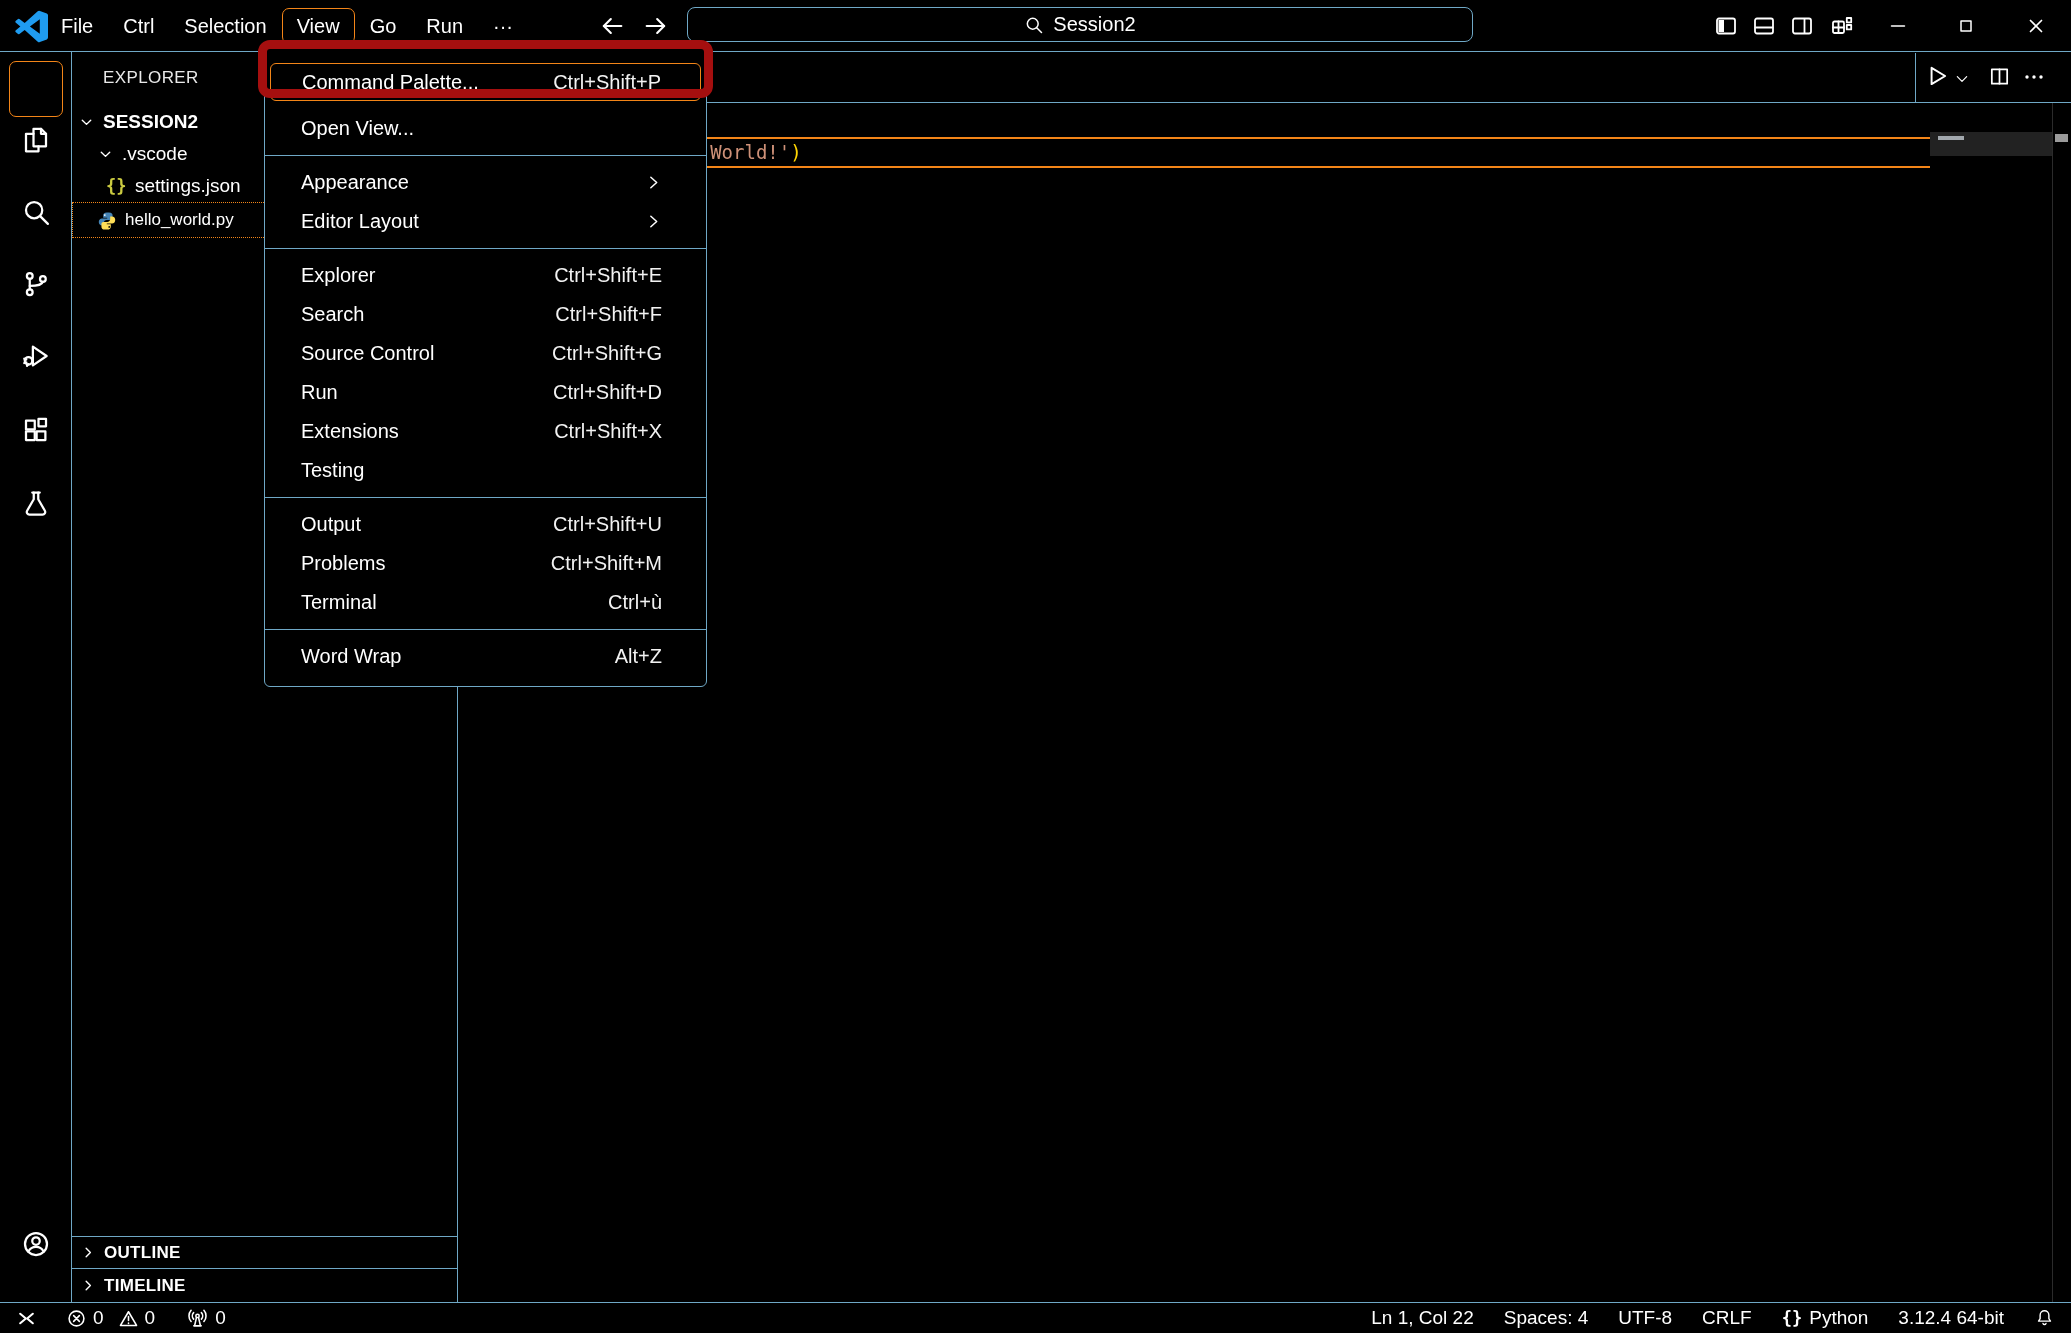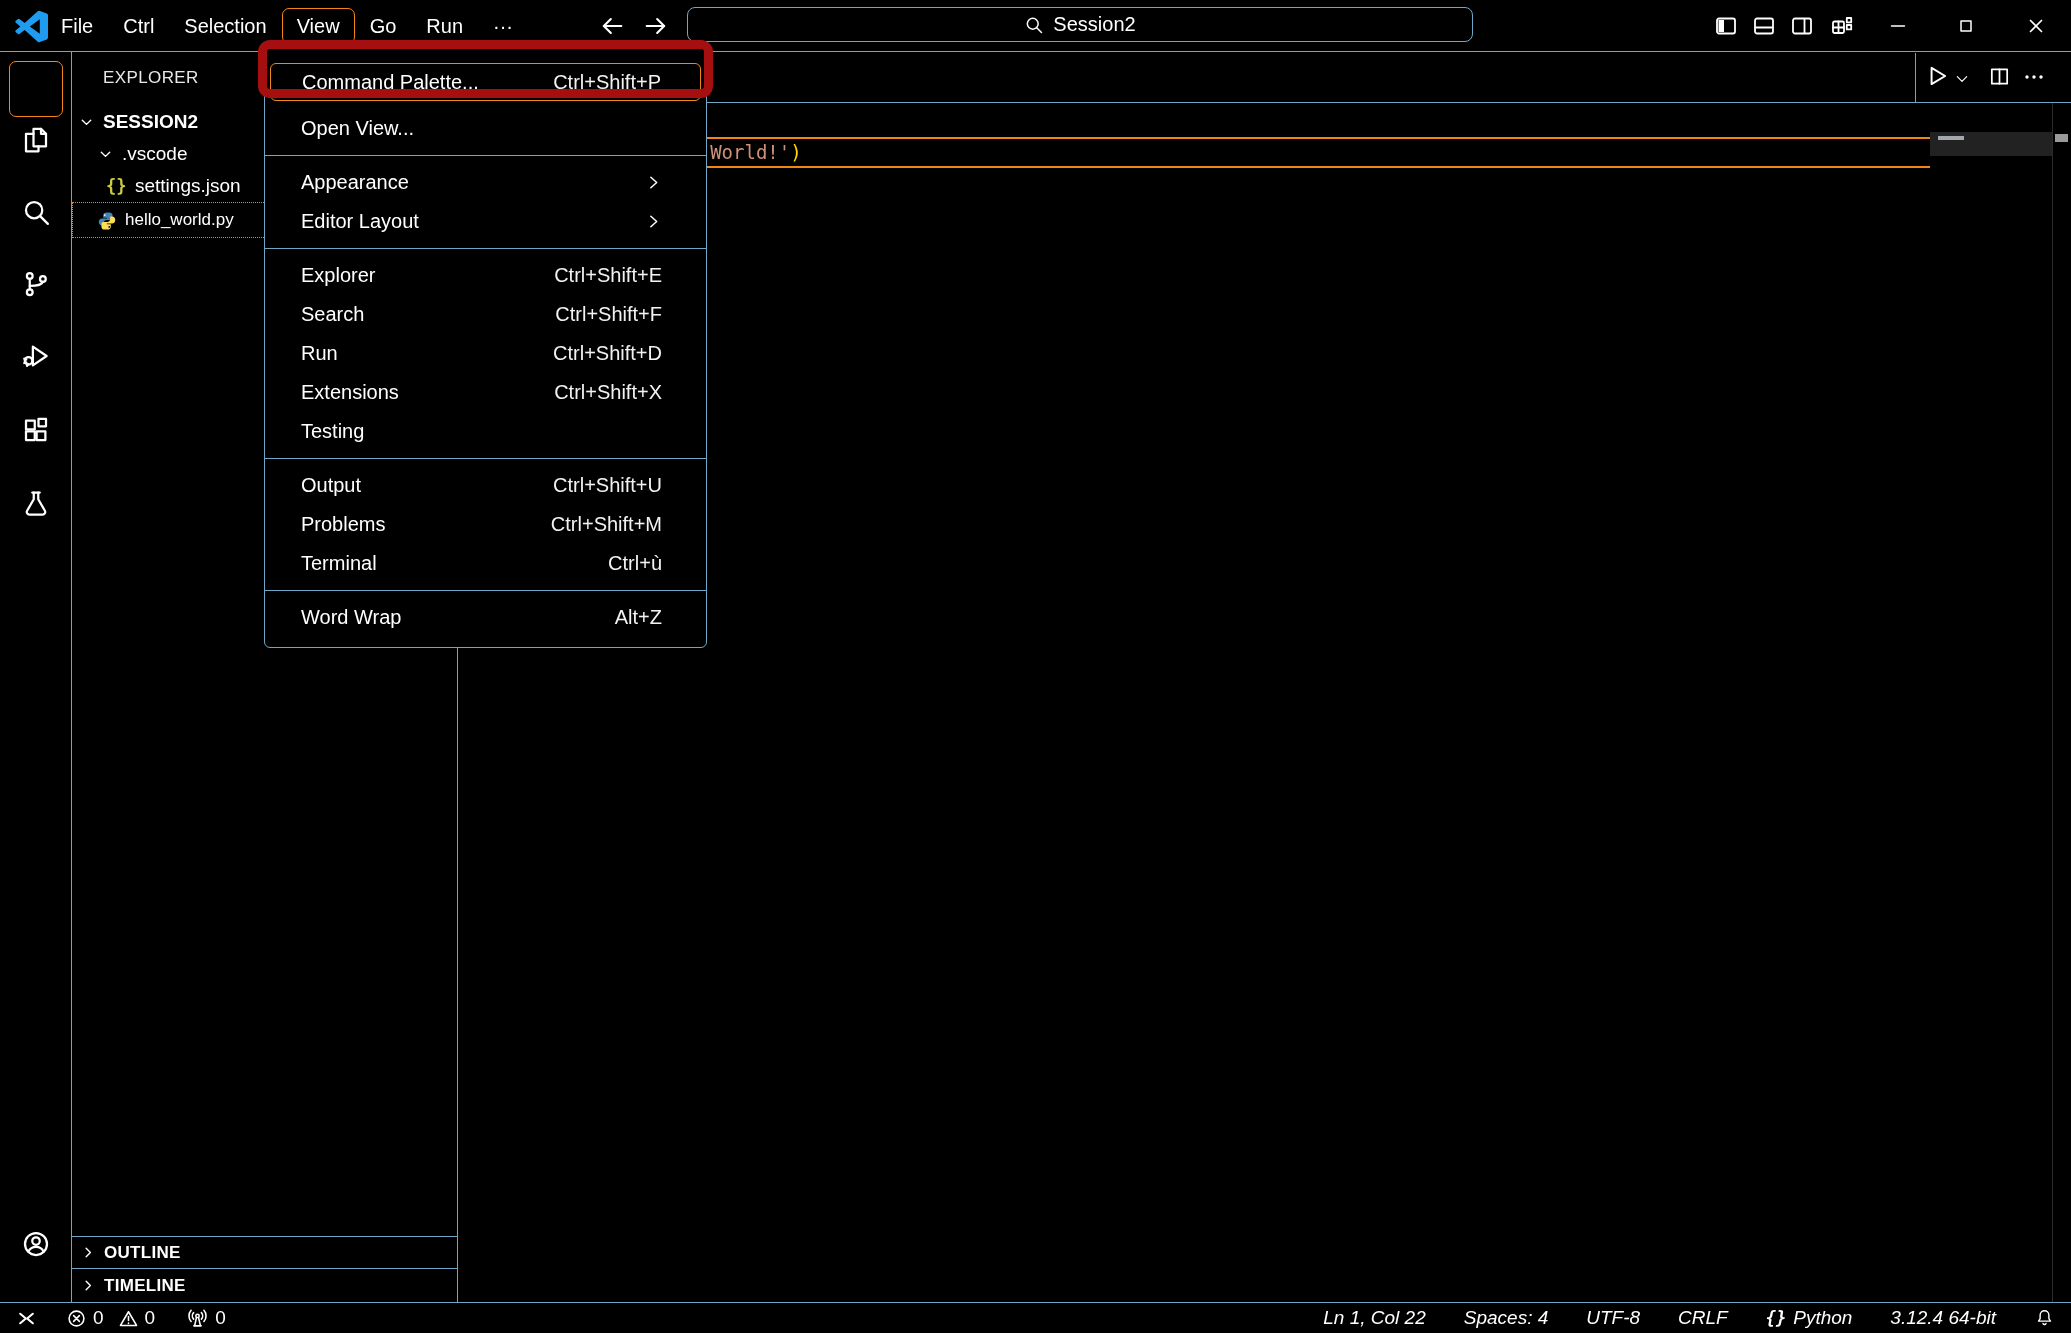--- a/index.html
+++ b/index.html
@@ -54,21 +54,21 @@
   .mi.focused{border:1.5px solid var(--orange);border-radius:6px;margin:8px 5px;padding:0 39px 0 31px;height:38px;}
   .msep{height:1px;background:var(--border);margin:7px 0;}
   .subarrow{margin-left:auto;}
 
   
   #annotation{left:258px;top:40px;width:455px;height:58px;border:9px solid var(--red);border-radius:12px;z-index:60;}
 
   
   #statusbar{left:0;top:1302px;width:2071px;height:31px;border-top:1px solid var(--border);display:flex;align-items:center;font-size:19px;background:#000;}
   #sb-left{display:flex;align-items:center;margin-left:16px;gap:8px;}
-  #sb-right{display:flex;align-items:center;margin-left:auto;margin-right:16px;gap:38px;font-style:italic;}
+  #sb-right{display:flex;align-items:center;margin-left:auto;margin-right:16px;gap:30px;}
   .sb-item{display:flex;align-items:center;gap:7px;}
   .braces{font-family:"DejaVu Sans Mono",monospace;font-size:17px;font-weight:bold;}
 </style>
 </head>
 <body>
 
 <div id="app">
 
   <div id="titlebar" class="abs">
     <div class="abs" style="left:15px;top:10px;width:33px;height:33px;">
@@ -328,20 +328,24 @@
         </span>
     </div>
     <div class="msep"></div>
     <div class="mi">
       <span>Explorer</span>
       <span class="ms">Ctrl+Shift+E</span>
     </div>
     <div class="mi">
       <span>Search</span>
       <span class="ms">Ctrl+Shift+F</span>
+    </div>
+    <div class="mi">
+      <span>Source Control</span>
+      <span class="ms">Ctrl+Shift+G</span>
     </div>
     <div class="mi">
       <span>Run</span>
       <span class="ms">Ctrl+Shift+D</span>
     </div>
     <div class="mi">
       <span>Extensions</span>
       <span class="ms">Ctrl+Shift+X</span>
     </div>
     <div class="mi">

